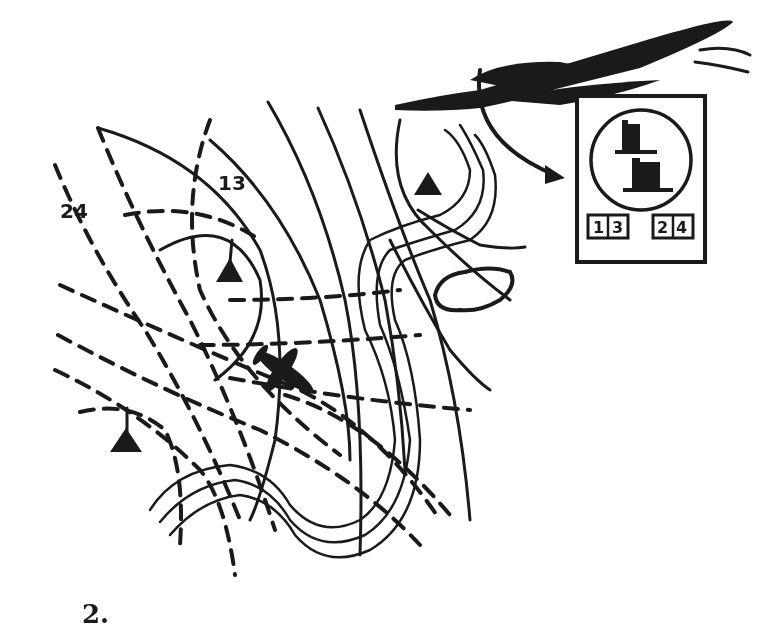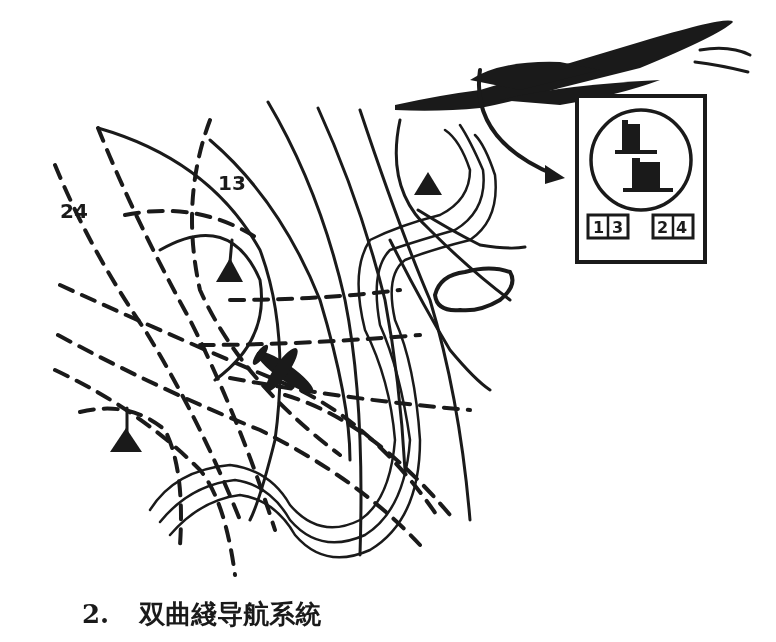--- a/index.html
+++ b/index.html
@@ -110,14 +110,13 @@
       <rect x="653" y="215" width="40" height="23" fill="#ffffff" stroke="#1a1a1a" stroke-width="3"></rect>
       <line x1="673" y1="215" x2="673" y2="238" stroke="#1a1a1a" stroke-width="2.5"></line>
       <text class="lbl" x="657" y="233" font-size="16">2</text>
       <text class="lbl" x="676" y="233" font-size="16">4</text>
     </g>
   </g>
 </svg>
 
 <div id="caption">
   <span class="num">2.</span>
-  <span>双曲綫导航系統</span>
 </div>
 
 </body></html>

